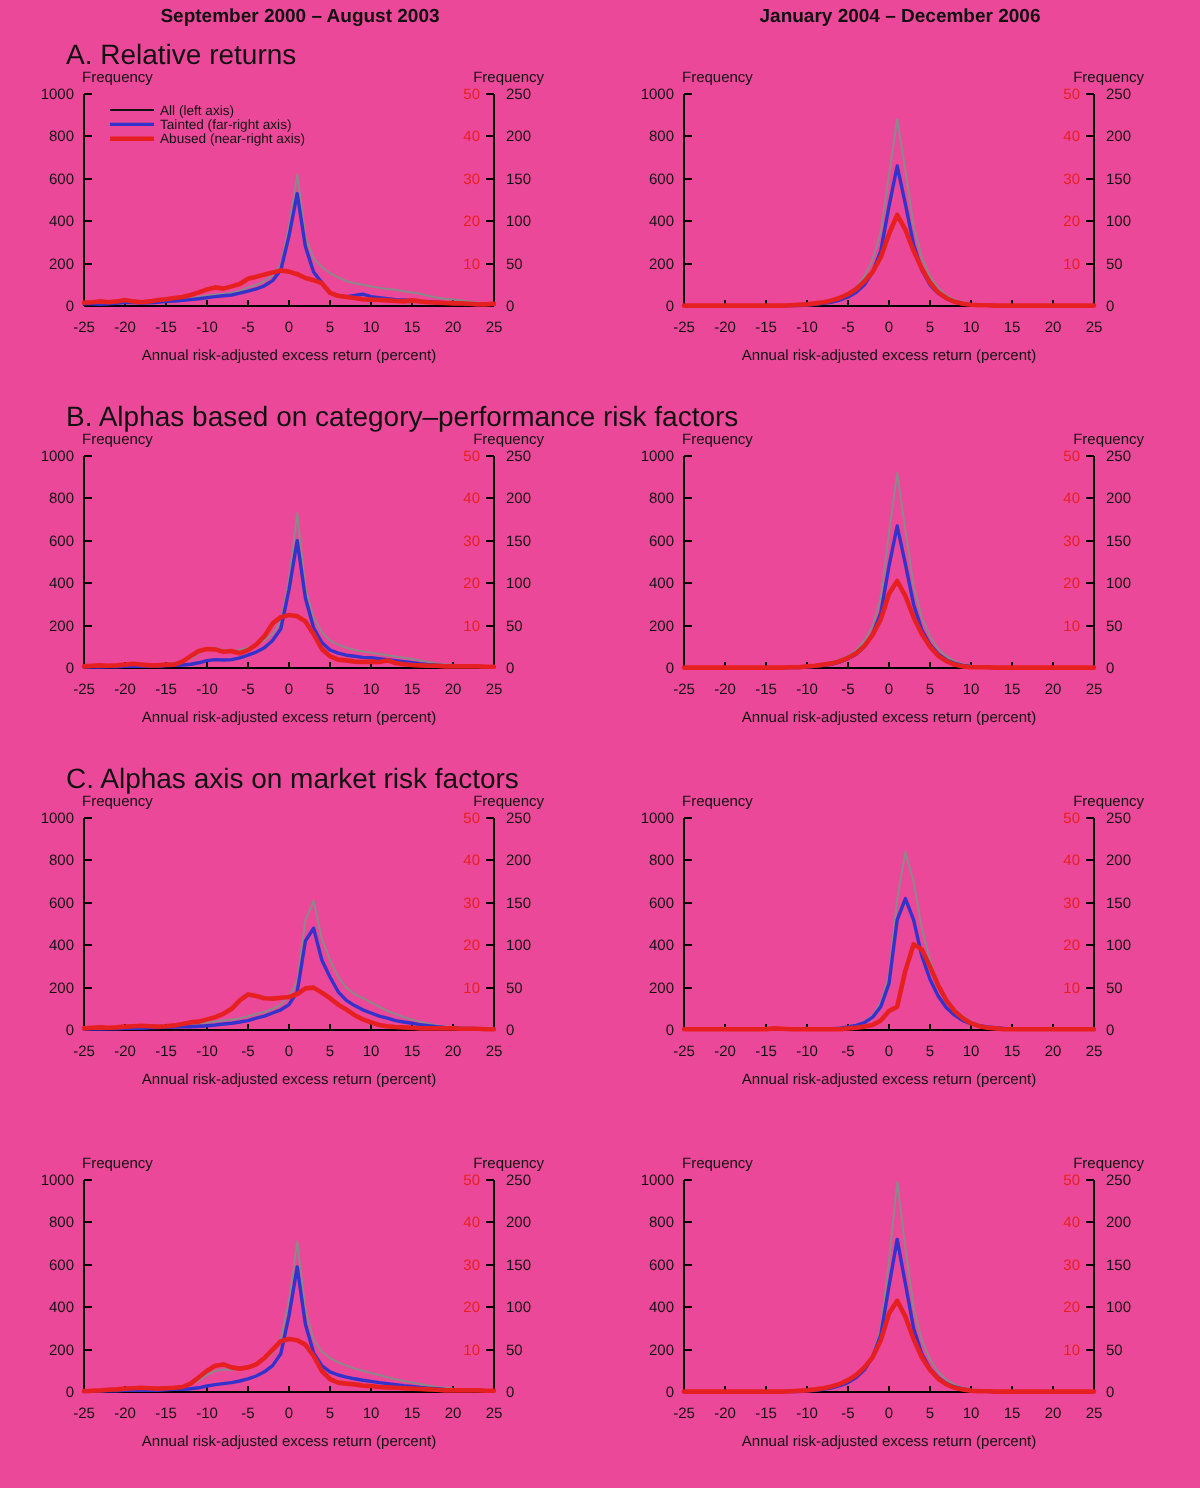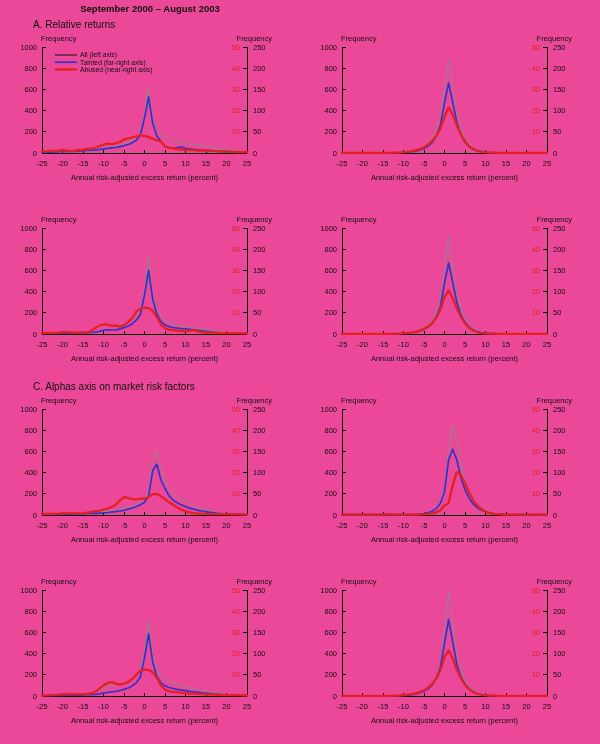--- a/index.html
+++ b/index.html
@@ -1,29 +1,30 @@
 <!DOCTYPE html>
 <html><head>
 <meta charset="utf-8">
 <style>
   html,body{margin:0;padding:0;background:#fff;}
   body{width:600px;height:744px;font-family:"Liberation Sans",sans-serif;-webkit-font-smoothing:antialiased;}
   .page{position:relative;width:600px;height:744px;overflow:hidden;background:#ec4899;}
   .col-title{position:absolute;top:3px;width:300px;text-align:center;font-size:9.5px;font-weight:bold;color:#111;}
   .row{position:absolute;left:0;width:600px;height:181px;}
-  .panel-label{position:absolute;left:33px;top:0;font-size:10px;color:#111;white-space:nowrap;z-index:2;}
+  .panel-label{position:absolute;left:33px;top:0;font-size:14px;color:#111;white-space:nowrap;z-index:2;}
   svg.chart{position:absolute;top:12px;display:block;}
   svg.chart.left-col{left:0;}
   svg.chart.right-col{left:300px;}
 </style>
 </head>
 <body>
 
 <div class="page">
   <div class="col-title" style="left:0">September 2000 – August 2003</div>
+  <div class="col-title" style="left:300px">January 2004 – December 2006</div>
 
   <div class="row" style="top:19px">
     <div class="panel-label">A. Relative returns</div>
     <svg id="chart-0" class="chart left-col" width="300" height="158">
         <line x1="42" y1="16" x2="42" y2="122" stroke="#000" stroke-width="1" shape-rendering="crispEdges"></line>
         <line x1="42" y1="122" x2="247" y2="122" stroke="#000" stroke-width="1" shape-rendering="crispEdges"></line>
         <line x1="247" y1="16" x2="247" y2="122" stroke="#000" stroke-width="1" shape-rendering="crispEdges"></line>
         <line x1="42" y1="122" x2="46" y2="122" stroke="#000" stroke-width="1" shape-rendering="crispEdges"></line>
         <text x="37" y="124.5" text-anchor="end" fill="#111111" font-size="7.5" font-family="&quot;Liberation Sans&quot;,sans-serif" font-weight="normal">0</text>
         <line x1="42" y1="100.8" x2="46" y2="100.8" stroke="#000" stroke-width="1" shape-rendering="crispEdges"></line>
@@ -146,20 +147,21 @@
         <text x="41" y="10" text-anchor="start" fill="#111" font-size="7.5" font-family="&quot;Liberation Sans&quot;,sans-serif" font-weight="normal">Frequency</text>
         <text x="272" y="10" text-anchor="end" fill="#111" font-size="7.5" font-family="&quot;Liberation Sans&quot;,sans-serif" font-weight="normal">Frequency</text>
         <text x="144.5" y="149" text-anchor="middle" fill="#111" font-size="7.5" font-family="&quot;Liberation Sans&quot;,sans-serif" font-weight="normal">Annual risk-adjusted excess return (percent)</text>
         <polyline points="42.0,121.8 46.1,121.8 50.2,121.8 54.3,121.8 58.4,121.8 62.5,121.8 66.6,121.8 70.7,121.8 74.8,121.8 78.9,121.8 83.0,121.8 87.1,121.8 91.2,121.8 95.3,121.6 99.4,121.4 103.5,121.0 107.6,120.6 111.7,120.1 115.8,119.3 119.9,118.0 124.0,115.6 128.1,112.5 132.2,107.2 136.3,98.7 140.4,84.9 144.5,56.3 148.6,28.7 152.7,54.2 156.8,81.7 160.9,97.6 165.0,107.2 169.1,113.0 173.2,116.7 177.3,118.8 181.4,120.1 185.5,120.9 189.6,121.4 193.7,121.6 197.8,121.7 201.9,121.8 206.0,121.8 210.1,121.8 214.2,121.8 218.3,121.8 222.4,121.8 226.5,121.8 230.6,121.8 234.7,121.8 238.8,121.8 242.9,121.8 247.0,121.8" fill="none" stroke="#8a8a8a" stroke-width="1" stroke-linejoin="round" stroke-linecap="round"></polyline>
         <polyline points="42.0,121.8 46.1,121.8 50.2,121.8 54.3,121.8 58.4,121.8 62.5,121.8 66.6,121.8 70.7,121.8 74.8,121.8 78.9,121.8 83.0,121.8 87.1,121.8 91.2,121.8 95.3,121.8 99.4,121.8 103.5,121.5 107.6,121.2 111.7,120.7 115.8,120.1 119.9,119.0 124.0,117.5 128.1,115.1 132.2,111.4 136.3,105.0 140.4,94.4 144.5,72.2 148.6,52.0 152.7,71.1 156.8,91.3 160.9,104.0 165.0,111.4 169.1,115.6 173.2,118.3 177.3,119.9 181.4,120.7 185.5,121.2 189.6,121.6 193.7,121.7 197.8,121.8 201.9,121.8 206.0,121.8 210.1,121.8 214.2,121.8 218.3,121.8 222.4,121.8 226.5,121.8 230.6,121.8 234.7,121.8 238.8,121.8 242.9,121.8 247.0,121.8" fill="none" stroke="#3333cc" stroke-width="1.7" stroke-linejoin="round" stroke-linecap="round"></polyline>
         <polyline points="42.0,121.8 46.1,121.8 50.2,121.8 54.3,121.8 58.4,121.8 62.5,121.8 66.6,121.8 70.7,121.8 74.8,121.8 78.9,121.8 83.0,121.8 87.1,121.8 91.2,121.8 95.3,121.6 99.4,121.4 103.5,121.2 107.6,120.7 111.7,120.1 115.8,119.2 119.9,118.0 124.0,116.1 128.1,113.5 132.2,109.7 136.3,105.0 140.4,97.6 144.5,86.0 148.6,76.4 152.7,83.8 156.8,94.4 160.9,103.3 165.0,110.3 169.1,115.2 173.2,118.0 177.3,119.9 181.4,120.9 185.5,121.4 189.6,121.6 193.7,121.6 197.8,121.8 201.9,121.8 206.0,121.8 210.1,121.8 214.2,121.8 218.3,121.8 222.4,121.8 226.5,121.8 230.6,121.8 234.7,121.8 238.8,121.8 242.9,121.8 247.0,121.8" fill="none" stroke="#e62020" stroke-width="2.3" stroke-linejoin="round" stroke-linecap="round"></polyline>
       </svg>
   </div>
 
   <div class="row" style="top:200px">
+    <div class="panel-label">B. Alphas based on category–performance risk factors</div>
     <svg id="chart-2" class="chart left-col" width="300" height="158">
         <line x1="42" y1="16" x2="42" y2="122" stroke="#000" stroke-width="1" shape-rendering="crispEdges"></line>
         <line x1="42" y1="122" x2="247" y2="122" stroke="#000" stroke-width="1" shape-rendering="crispEdges"></line>
         <line x1="247" y1="16" x2="247" y2="122" stroke="#000" stroke-width="1" shape-rendering="crispEdges"></line>
         <line x1="42" y1="122" x2="46" y2="122" stroke="#000" stroke-width="1" shape-rendering="crispEdges"></line>
         <text x="37" y="124.5" text-anchor="end" fill="#111111" font-size="7.5" font-family="&quot;Liberation Sans&quot;,sans-serif" font-weight="normal">0</text>
         <line x1="42" y1="100.8" x2="46" y2="100.8" stroke="#000" stroke-width="1" shape-rendering="crispEdges"></line>
         <text x="37" y="103.3" text-anchor="end" fill="#111111" font-size="7.5" font-family="&quot;Liberation Sans&quot;,sans-serif" font-weight="normal">200</text>
         <line x1="42" y1="79.6" x2="46" y2="79.6" stroke="#000" stroke-width="1" shape-rendering="crispEdges"></line>
         <text x="37" y="82.1" text-anchor="end" fill="#111111" font-size="7.5" font-family="&quot;Liberation Sans&quot;,sans-serif" font-weight="normal">400</text>

